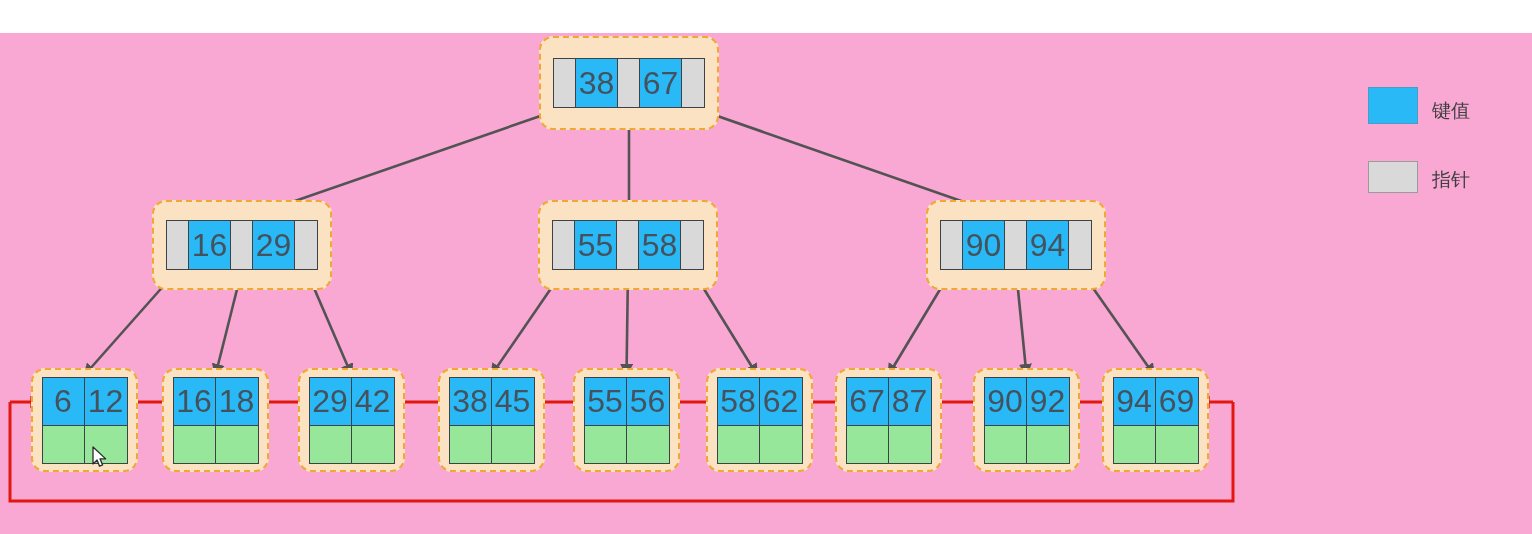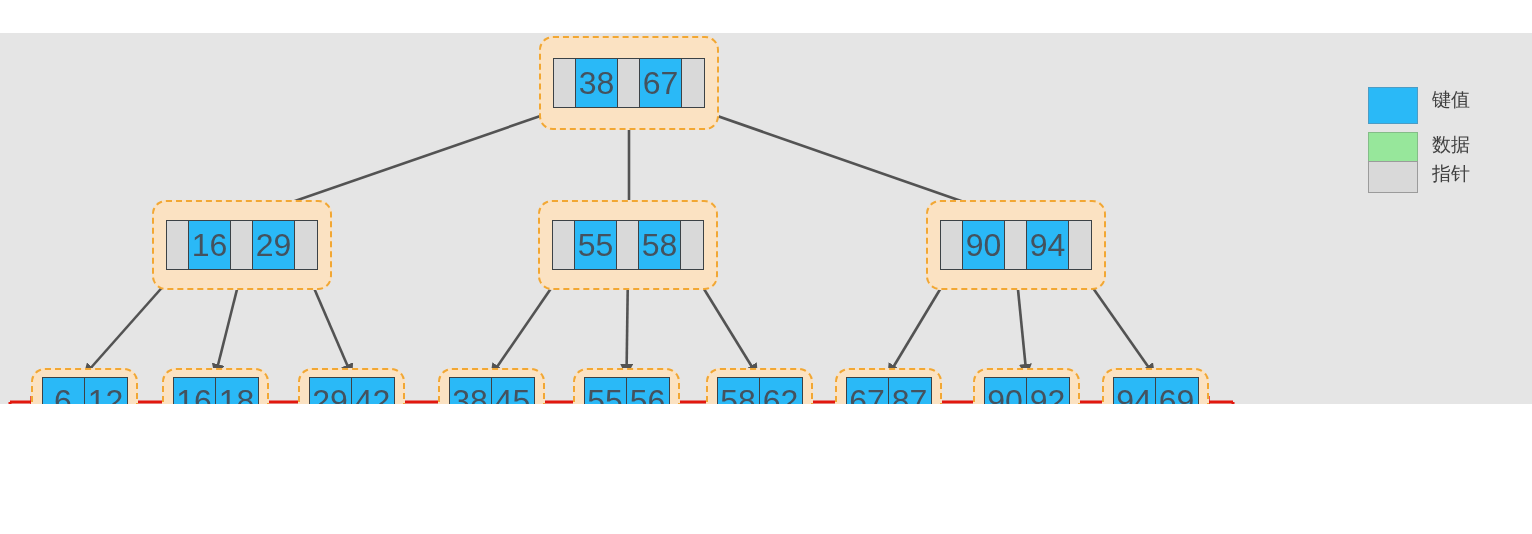--- a/index.html
+++ b/index.html
@@ -1,18 +1,18 @@
 <!DOCTYPE html>
 <html style="--key-cell: #2ab9f7; --data-cell: #97e79b; --pointer-cell: #d9d9d9; --page-fill: #fbe2c2; --page-border: #f2a733; --tree-arrow: #535353; --leaf-link: #e2180e; --number-text: #44525e;"><head>
 <meta charset="utf-8">
 <style>
   html,body{margin:0;padding:0;background:#ffffff;}
   .canvas{
-    position:relative;width:1532px;height:404px;overflow:hidden;
-    background:#e5e5e5;font-family:"Liberation Sans",sans-serif;
+    position:relative;width:1532px;height:534px;overflow:hidden;
+    background:#f9a8d4;font-family:"Liberation Sans",sans-serif;
   }
   .top-strip{position:absolute;left:0;top:0;width:1532px;height:33px;background:#ffffff;}
   .edges{position:absolute;left:0;top:0;}
 
   
   .page{
     position:absolute;box-sizing:border-box;
     background:var(--page-fill,#fbe2c2);
     border:2.5px dashed var(--page-border,#f2a733);
     border-radius:14px;
@@ -40,21 +40,21 @@
   .lcell.key{
     background:var(--key-cell,#2ab9f7);border-bottom:1.5px solid #3c4246;
     display:flex;align-items:center;justify-content:center;
     font-size:32px;color:var(--number-text,#44525e);
   }
   .lcell.kb,.lcell.db{border-right:1.5px solid #3c4246;}
   .lcell.data{background:var(--data-cell,#97e79b);}
 
   
   .legend{position:absolute;left:1368px;top:87px;width:164px;height:170px;}
-  .lrow{position:absolute;left:0;display:flex;align-items:flex-start;}
+  .lrow{position:absolute;left:0;display:flex;align-items:flex-end;}
   .swatch{box-sizing:border-box;flex:none;}
   .sw-key{width:50px;height:37px;background:var(--key-cell,#2ab9f7);border:1px solid #4d9cc4;}
   .sw-data{width:50px;height:33px;background:var(--data-cell,#97e79b);border:1px solid #84bd88;}
   .sw-ptr{width:50px;height:32px;background:var(--pointer-cell,#d9d9d9);border:1px solid #9b9b9b;}
   .sw-page{width:53px;height:37px;background:var(--page-fill,#fbe2c2);border:2.5px dashed var(--page-border,#f2a733);border-radius:9px;}
   .lbl{margin-left:14px;font-size:19px;color:#3f3f3f;white-space:nowrap;}
 
   .cursor{position:absolute;left:92px;top:446px;}
 </style>
 </head>
@@ -219,24 +219,20 @@
         <div class="lcell data db"></div>
         <div class="lcell data"></div>
       </div>
     </div>
 
   <div class="legend">
     <div class="lrow" style="top:0">
       <div class="swatch sw-key"></div>
       <div class="lbl">键值</div>
     </div>
-    <div class="lrow" style="top:45px">
-      <div class="swatch sw-data"></div>
-      <div class="lbl">数据</div>
-    </div>
     <div class="lrow" style="top:74px">
       <div class="swatch sw-ptr"></div>
       <div class="lbl">指针</div>
     </div>
   </div>
 
   <svg class="cursor" width="18" height="22" viewBox="0 0 11 13.5">
     <path d="M0.6 0.6 L0.6 11 L3.1 8.6 L4.6 12.4 L6.5 11.6 L4.9 7.9 L8.4 7.9 Z" fill="#ffffff" stroke="#2b2b2b" stroke-width="0.8" stroke-linejoin="round"></path>
   </svg>
 </div>

